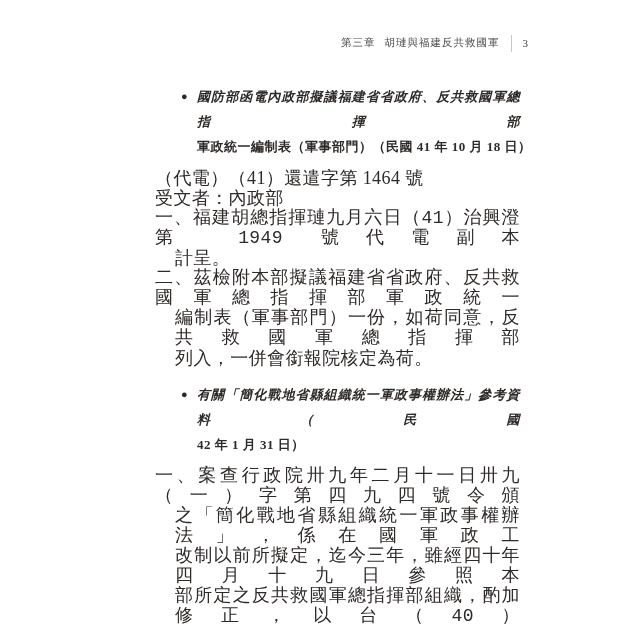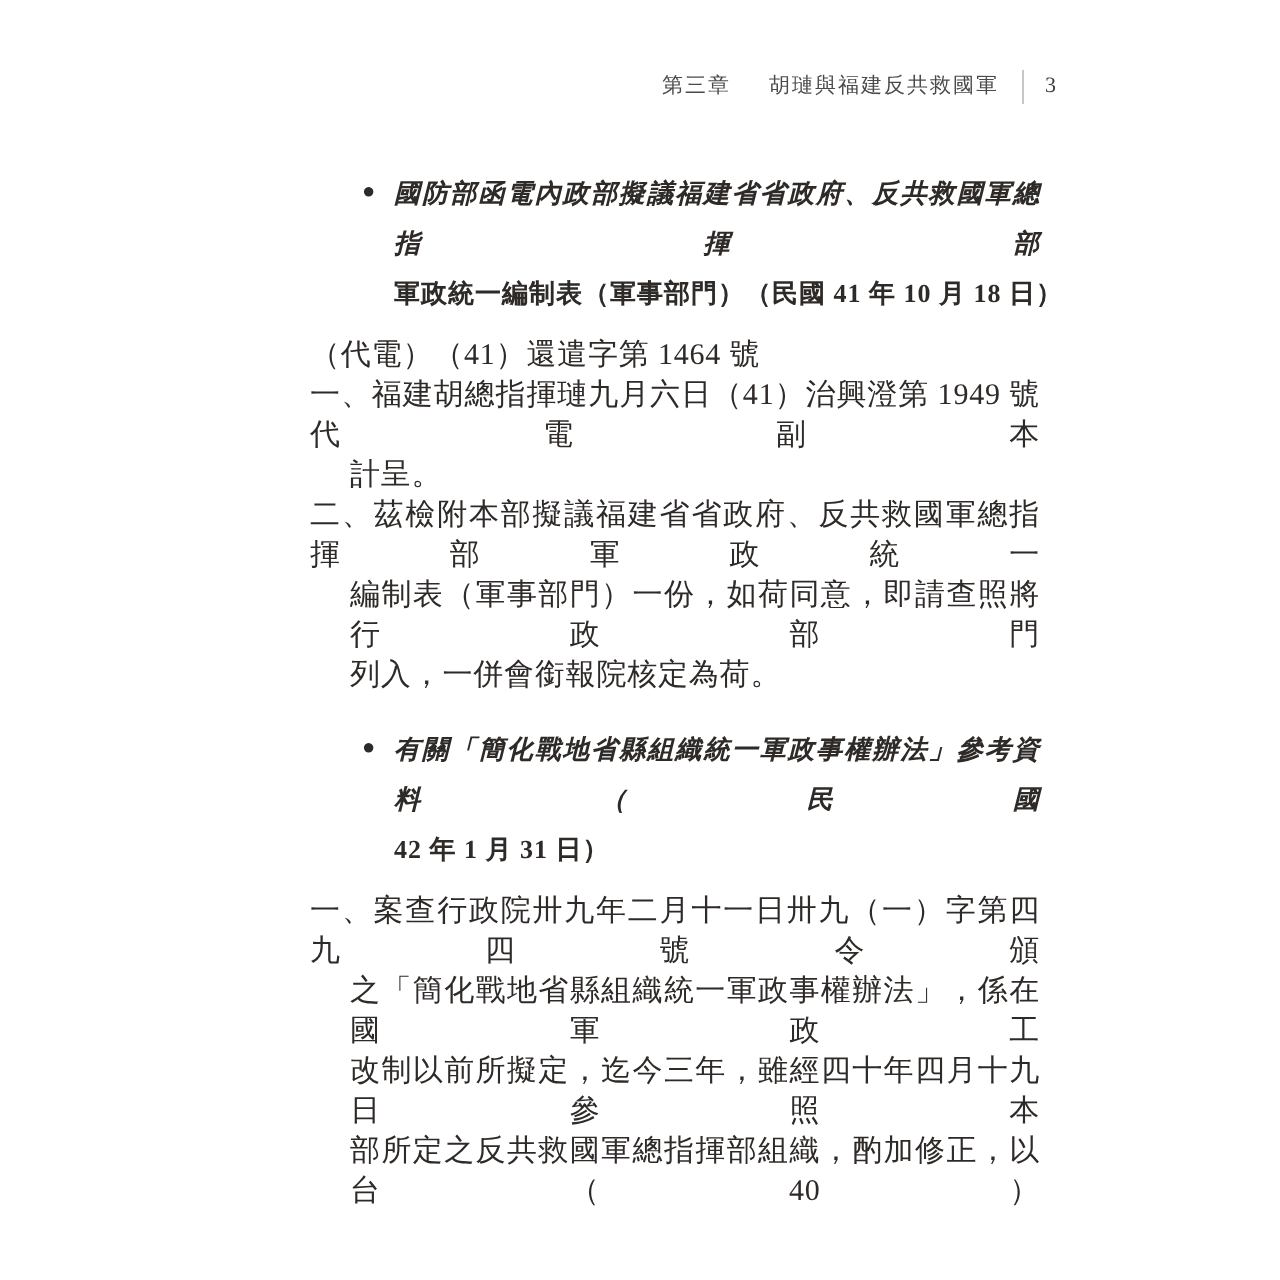--- a/index.html
+++ b/index.html
@@ -25,21 +25,21 @@
     display: flex;
     justify-content: flex-end;
     align-items: center;
     height: 22px;
   }
   .chapter-ref {
     font-size: 10.5px;
     letter-spacing: 1px;
     color: #4a4a4a;
     display: flex;
-    gap: 19px;
+    gap: 9px;
     white-space: nowrap;
     justify-content: space-between;
   }
   .header-divider {
     width: 1px;
     height: 17px;
     background: #c6c6c6;
     margin: 0 11px;
   }
   .page-number {
@@ -77,30 +77,31 @@
   .h-line.fill {
     white-space: normal;
     text-align: justify;
     text-align-last: justify;
     text-justify: inter-character;
     font-style: italic;
   }
 
   .body-lines {
     margin-top: 9px;
-    font-size: 15px;
+    font-size: 18px;
     line-height: 20px;
     letter-spacing: 0.4px;
   }
   .b-line { white-space: nowrap; }
   .b-line.fill {
     white-space: normal;
     text-align: justify;
     text-align-last: justify;
     text-justify: inter-character;
+    font-family: Liberation Mono, monospace;
   }
   .b-line.indent-1 { margin-left: 20px; }
   .b-line.align-right {
     text-align: right;
     padding-right: 5px;
   }
 </style>
 </head>
 <body>
 
@@ -117,24 +118,25 @@
   <div class="section">
     <div class="section-heading">
       <span class="bullet">●</span>
       <div class="heading-lines">
           <div class="h-line fill">國防部函電內政部擬議福建省省政府、反共救國軍總指揮部</div>
           <div class="h-line">軍政統一編制表（軍事部門）（民國 41 年 10 月 18 日）</div>
         </div>
     </div>
     <div class="body-lines">
         <div class="b-line">（代電）（41）還遣字第 1464 號</div>
+        <div class="b-line">受文者：內政部</div>
         <div class="b-line fill">一、福建胡總指揮璉九月六日（41）治興澄第 1949 號代電副本</div>
         <div class="b-line indent-1">計呈。</div>
         <div class="b-line fill">二、茲檢附本部擬議福建省省政府、反共救國軍總指揮部軍政統一</div>
-        <div class="b-line fill indent-1">編制表（軍事部門）一份，如荷同意，即請查照將行政部門</div>
+        <div class="b-line fill indent-1">編制表（軍事部門）一份，如荷同意，反共救國軍總指揮部</div>
         <div class="b-line indent-1">列入，一併會銜報院核定為荷。</div>
       </div>
   </div>
 
   <div class="section">
     <div class="section-heading">
       <span class="bullet">●</span>
       <div class="heading-lines">
           <div class="h-line fill">有關「簡化戰地省縣組織統一軍政事權辦法」參考資料（民國</div>
           <div class="h-line">42 年 1 月 31 日）</div>

